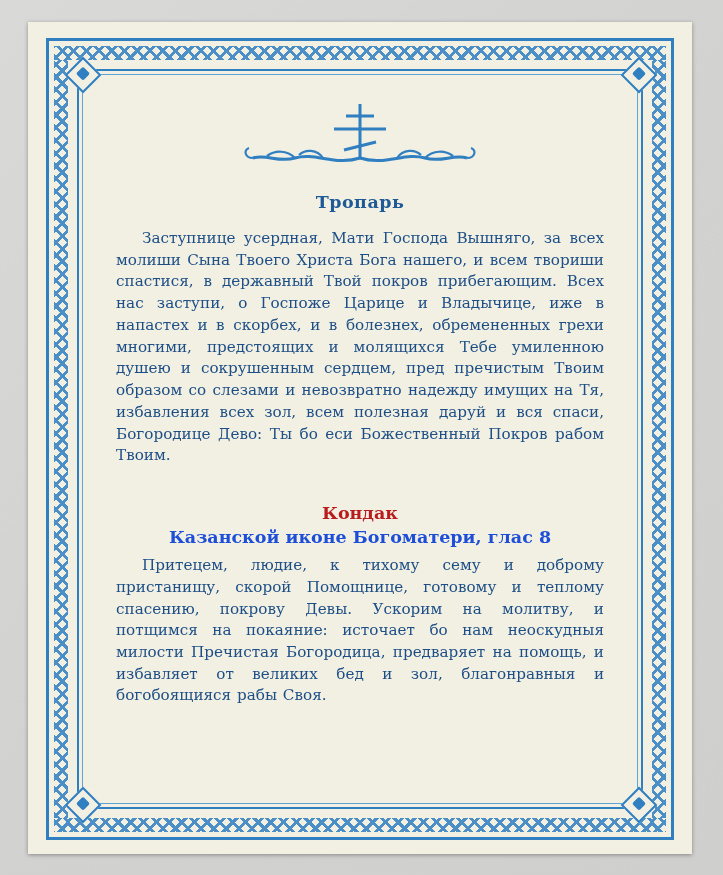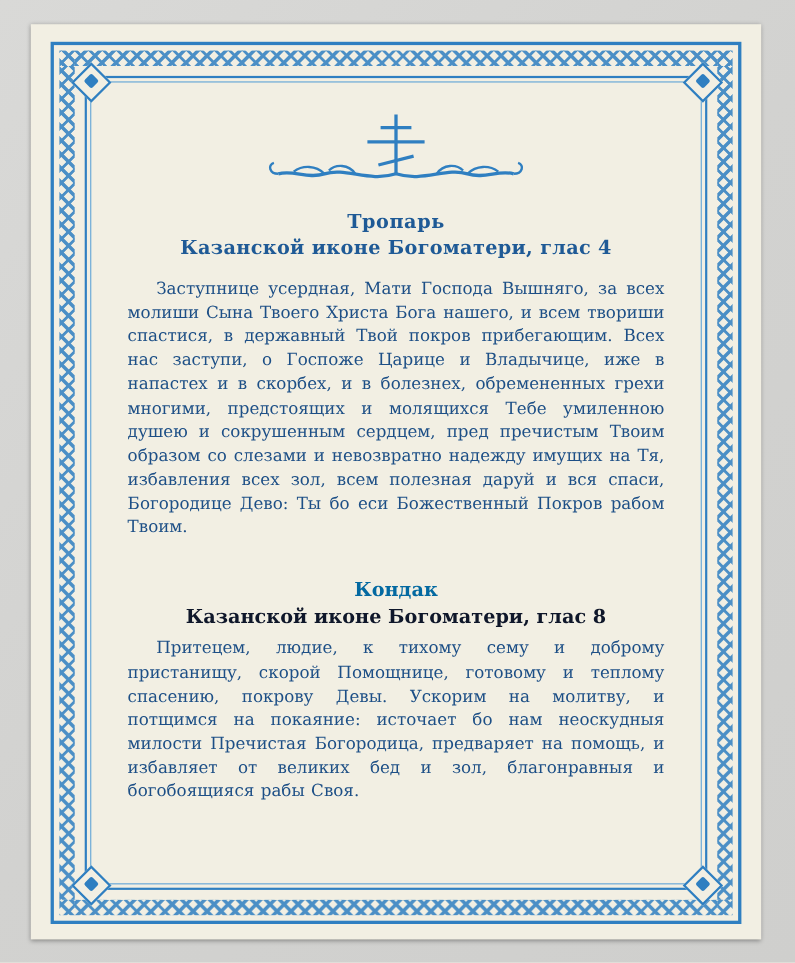--- a/index.html
+++ b/index.html
@@ -153,28 +153,28 @@
   }
 
   .section-gap {
     height: 20px;
   }
 
   .title2 {
     text-align: center;
     font-weight: bold;
     font-size: 17.5px;
-    color: #0369a1;
+    color: #b91c1c;
     margin: 0;
   }
   .subtitle2 {
     text-align: center;
     font-weight: bold;
     font-size: 17.5px;
-    color: #0f172a;
+    color: #1d4ed8;
     margin: 4px 0 8px 0;
   }
 </style>
 </head>
 <body>
 
 <div id="page">
   <div class="card">
 
     <div class="frame-outer">
@@ -218,21 +218,20 @@
             <path d="M230 62 C 238 54, 250 54, 258 60" stroke-width="2.2"></path>
             <path d="M202 62 C 208 53, 220 53, 226 59" stroke-width="2.2"></path>
 
             <path d="M58 62 C 50 62, 48 54, 54 52" stroke-width="2.2"></path>
             <path d="M272 62 C 280 62, 282 54, 276 52" stroke-width="2.2"></path>
           </g>
         </svg>
       </div>
 
       <h1 class="title">Тропарь</h1>
-      <h2 class="subtitle">Казанской иконе Богоматери, глас 4</h2>
       <p class="body-text">Заступнице усердная, Мати Господа Вышняго, за всех молиши Сына Твоего Христа Бога нашего, и всем твориши спастися, в державный Твой покров прибегающим. Всех нас заступи, о Госпоже Царице и Владычице, иже в напастех и в скорбех, и в болезнех, обремененных грехи многими, предстоящих и молящихся Тебе умиленною душею и сокрушенным сердцем, пред пречистым Твоим образом со слезами и невозвратно надежду имущих на Тя, избавления всех зол, всем полезная даруй и вся спаси, Богородице Дево: Ты бо еси Божественный Покров рабом Твоим.</p>
 
       <div class="section-gap"></div>
 
       <h1 class="title2">Кондак</h1>
       <h2 class="subtitle2">Казанской иконе Богоматери, глас 8</h2>
       <p class="body-text second">Притецем, людие, к тихому сему и доброму пристанищу, скорой Помощнице, готовому и теплому спасению, покрову Девы. Ускорим на молитву, и потщимся на покаяние: источает бо нам неоскудныя милости Пречистая Богородица, предваряет на помощь, и избавляет от великих бед и зол, благонравныя и богобоящияся рабы Своя.</p>
 
     </div>
   </div>

